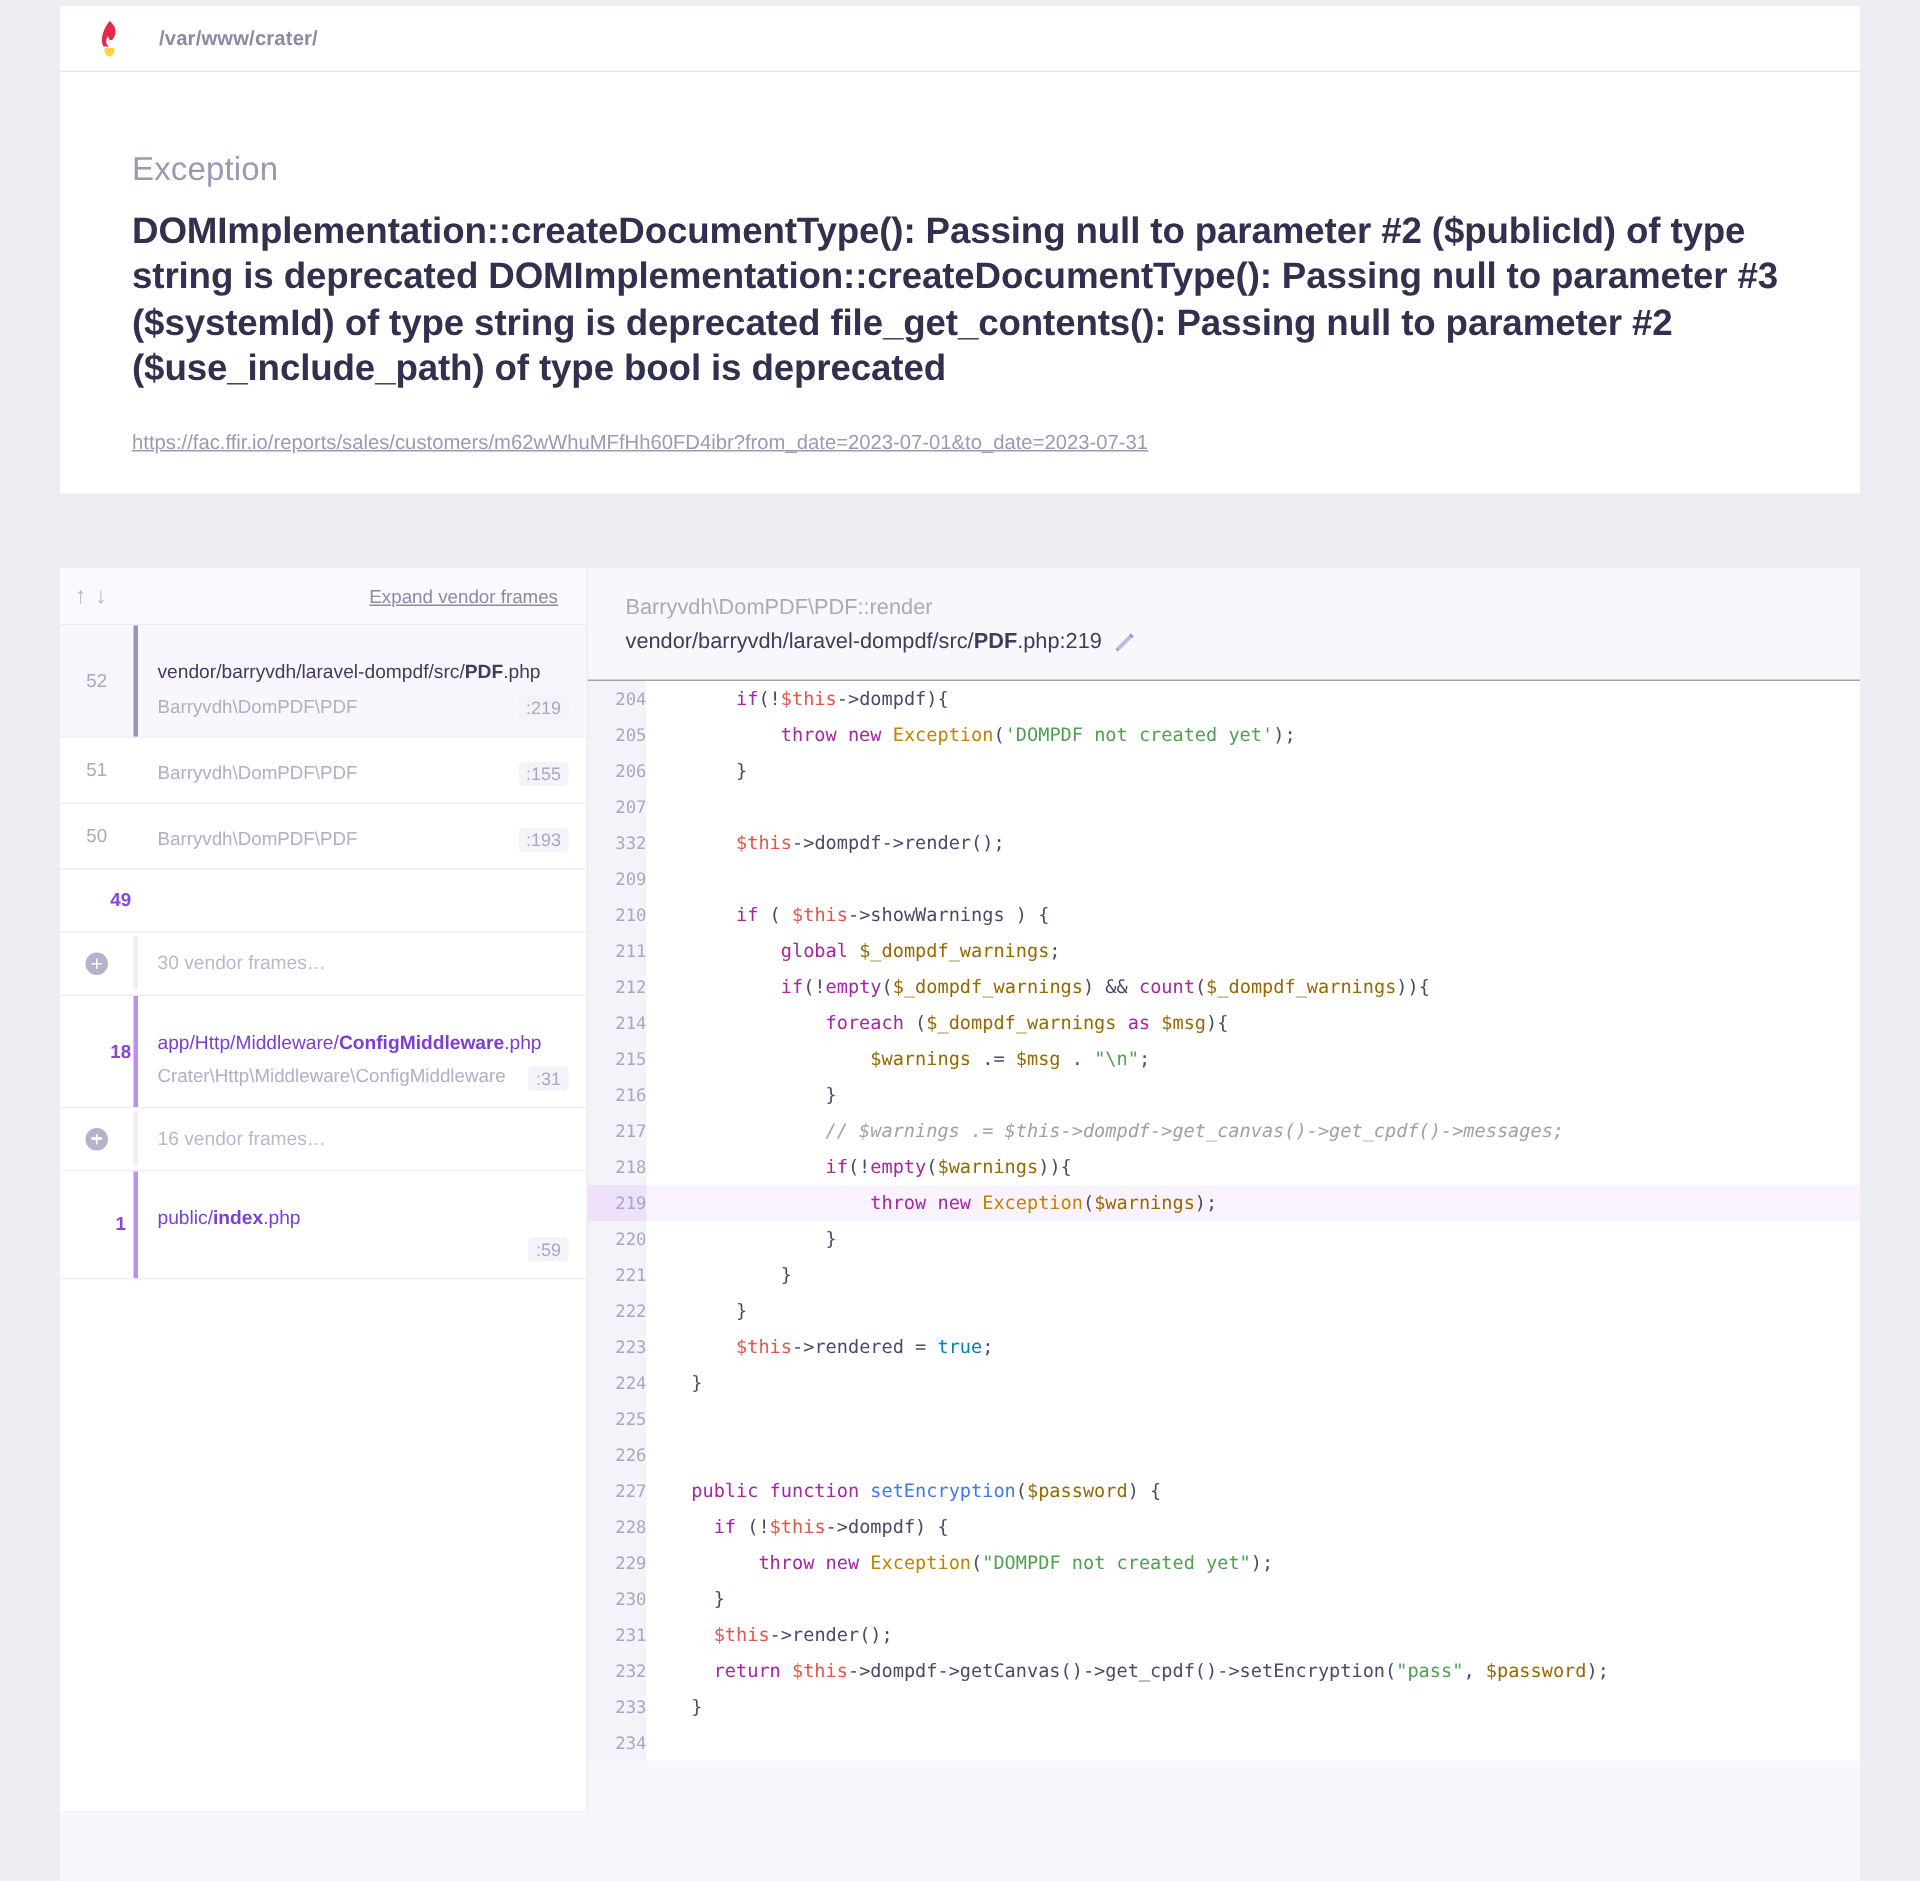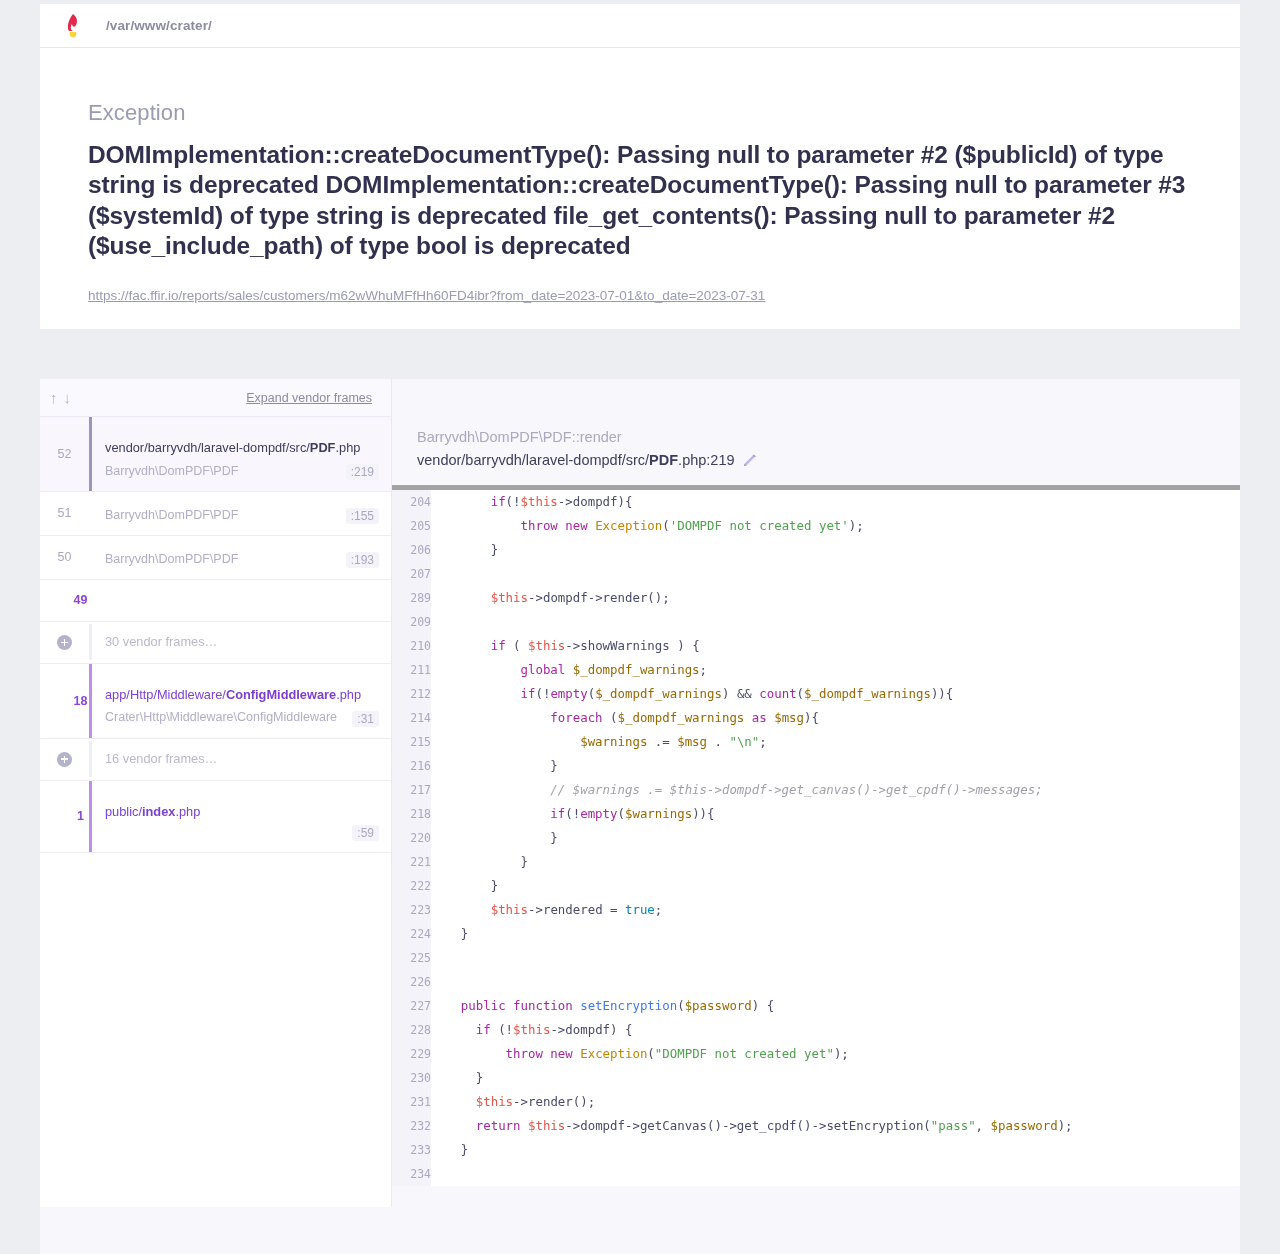--- a/index.html
+++ b/index.html
@@ -122,21 +122,21 @@
   }
   .plus-icon::before, .plus-icon::after {
     content: ""; position: absolute; background: #ffffff;
   }
   .plus-icon::before { width: 7px; height: 1.7px; }
   .plus-icon::after { width: 1.7px; height: 7px; }
   .frames-filler { background: #ffffff; height: 100%; }
 
   
   .code-side { flex: 1; background: #f8f7fc; min-width: 0; display: flex; flex-direction: column; }
-  .code-head { padding: 16px 24px 13px 25px; border-bottom: 5px solid #a3a3a3; margin-top: 32px; }
+  .code-head { padding: 16px 24px 13px 25px; border-bottom: 1px solid #a3a3a3; }
   .code-head .cls { font-size: 14.5px; color: #aaa9c0; line-height: 1.5; }
   .code-head .file {
     font-size: 14.5px; color: #3d3d5c; line-height: 1.6; display: flex;
     align-items: center; gap: 8px;
   }
   .code-head .file b { font-weight: 700; }
   .edit-icon { cursor: pointer; display: inline-flex; }
 
   .code-wrap { flex: 1; overflow: hidden; position: relative; }
   table.code { border-collapse: collapse; width: 100%; table-layout: fixed; }
@@ -296,21 +296,21 @@
               </tr>
               <tr>
                 <td class="ln">206</td>
                 <td class="src"><span class="p">        }</span></td>
               </tr>
               <tr>
                 <td class="ln">207</td>
                 <td class="src"><span class="p"></span></td>
               </tr>
               <tr>
-                <td class="ln">289</td>
+                <td class="ln">332</td>
                 <td class="src"><span class="p">        </span><span class="vt">$this</span><span class="p">-&gt;dompdf-&gt;render();</span></td>
               </tr>
               <tr>
                 <td class="ln">209</td>
                 <td class="src"><span class="p"></span></td>
               </tr>
               <tr>
                 <td class="ln">210</td>
                 <td class="src"><span class="p">        </span><span class="k">if</span><span class="p"> ( </span><span class="vt">$this</span><span class="p">-&gt;showWarnings ) {</span></td>
               </tr>
@@ -334,20 +334,24 @@
                 <td class="ln">216</td>
                 <td class="src"><span class="p">                }</span></td>
               </tr>
               <tr>
                 <td class="ln">217</td>
                 <td class="src"><span class="c">                // $warnings .= $this-&gt;dompdf-&gt;get_canvas()-&gt;get_cpdf()-&gt;messages;</span></td>
               </tr>
               <tr>
                 <td class="ln">218</td>
                 <td class="src"><span class="p">                </span><span class="k">if</span><span class="p">(!</span><span class="k">empty</span><span class="p">(</span><span class="v">$warnings</span><span class="p">)){</span></td>
+              </tr>
+              <tr class="hl">
+                <td class="ln">219</td>
+                <td class="src"><span class="p">                    </span><span class="k">throw new </span><span class="cl">Exception</span><span class="p">(</span><span class="v">$warnings</span><span class="p">);</span></td>
               </tr>
               <tr>
                 <td class="ln">220</td>
                 <td class="src"><span class="p">                }</span></td>
               </tr>
               <tr>
                 <td class="ln">221</td>
                 <td class="src"><span class="p">            }</span></td>
               </tr>
               <tr>

